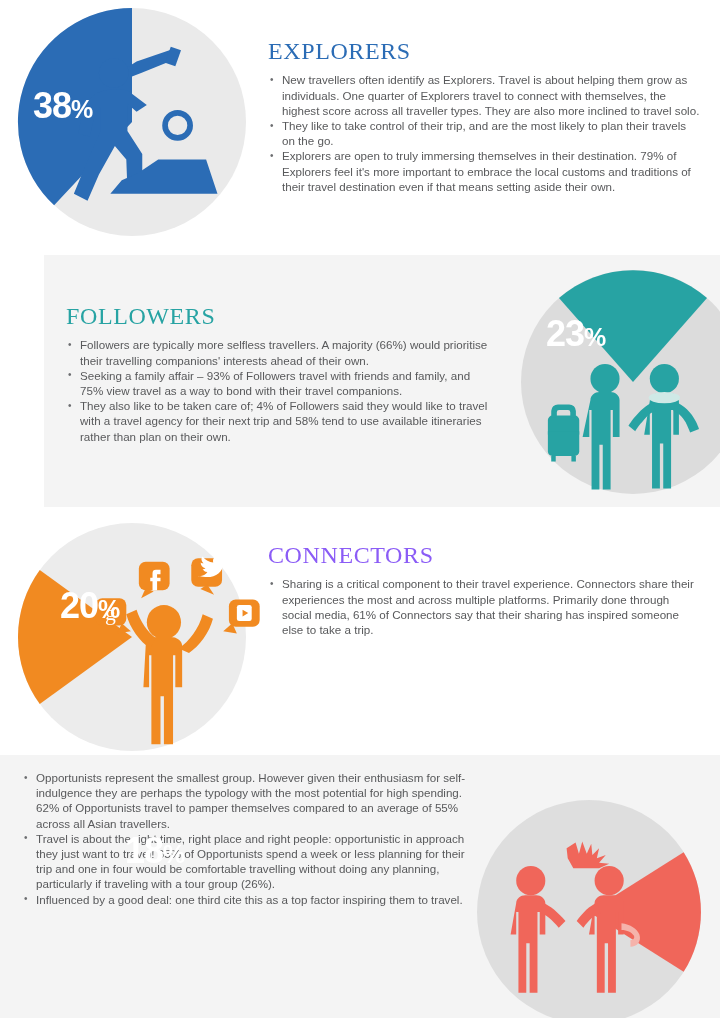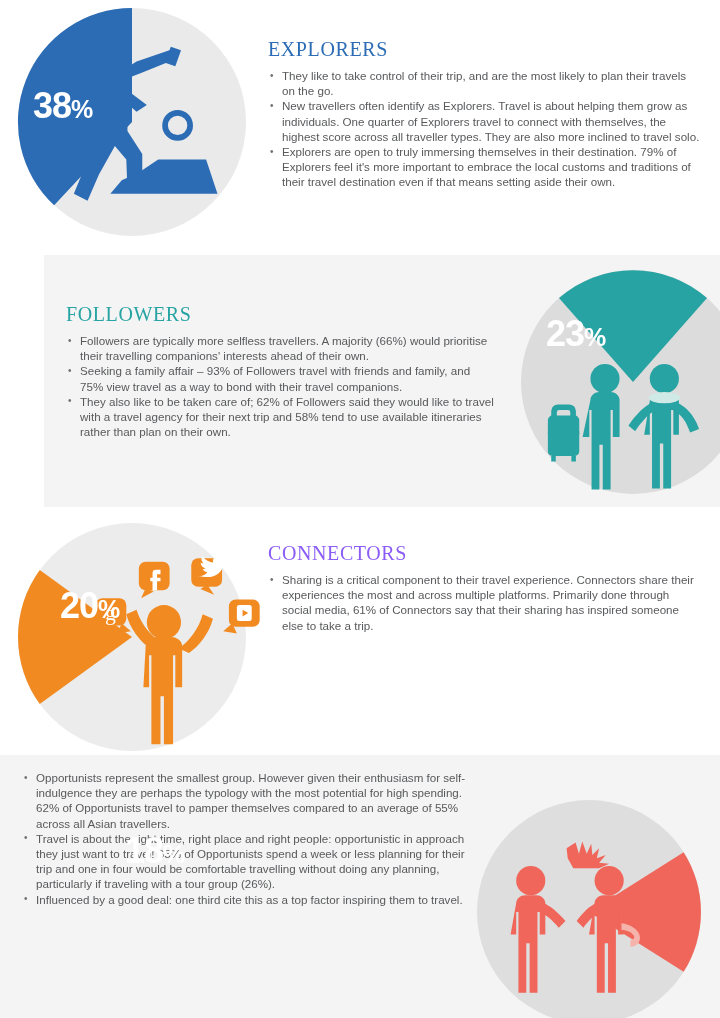--- a/index.html
+++ b/index.html
@@ -29,21 +29,21 @@
     white-space:nowrap;
     letter-spacing:-1px;
   }
   .pct .num { font-size:36px; }
   .pct .sign { font-size:25px; font-weight:bold; }
 
   .txt-block { position:absolute; }
   h2 {
     font-family:"Liberation Serif", serif;
     font-weight:normal;
-    font-size:20px;
+    font-size:24px;
     letter-spacing:0.6px;
     line-height:1.1;
     margin-bottom:8px;
   }
   ul { list-style:none; }
   li {
     position:relative;
     padding-left:14px;
     font-size:11.6px;
     line-height:15.2px;
@@ -90,35 +90,35 @@
       </svg>
     </div>
   </div>
   <div class="pct exp-pct">
     <span class="num">38</span><span class="sign">%</span>
   </div>
 
   <div class="txt-block exp-txt">
     <h2 style="color:#2b6cb5">EXPLORERS</h2>
     <ul>
+      <li>New travellers often identify as Explorers. Travel is about helping them grow as individuals. One quarter of Explorers travel to connect with themselves, the highest score across all traveller types. They are also more inclined to travel solo.</li>
       <li>They like to take control of their trip, and are the most likely to plan their travels on the go.</li>
-      <li>New travellers often identify as Explorers. Travel is about helping them grow as individuals. One quarter of Explorers travel to connect with themselves, the highest score across all traveller types. They are also more inclined to travel solo.</li>
       <li>Explorers are open to truly immersing themselves in their destination. 79% of Explorers feel it's more important to embrace the local customs and traditions of their travel destination even if that means setting aside their own.</li>
     </ul>
   </div>
 </div>
 
 <div class="section sec-followers">
 
   <div class="txt-block fol-txt" style="top:48px; left:22px;">
     <h2 style="color:#27a3a3">FOLLOWERS</h2>
     <ul>
       <li>Followers are typically more selfless travellers. A majority (66%) would prioritise their travelling companions' interests ahead of their own.</li>
       <li>Seeking a family affair – 93% of Followers travel with friends and family, and 75% view travel as a way to bond with their travel companions.</li>
-      <li>They also like to be taken care of; 62% of Followers said they would like to travel with a travel agency for their next trip and 58% tend to use available itineraries rather than plan on their own.</li>
+      <li>They also like to be taken care of; 4% of Followers said they would like to travel with a travel agency for their next trip and 58% tend to use available itineraries rather than plan on their own.</li>
     </ul>
   </div>
 
   <div class="pie-wrap" style="left:477px; top:15px; width:224px; height:224px;">
     <div class="pie">
       <svg viewBox="0 0 200 200">
         <circle cx="100" cy="100" r="100" fill="#dcdcdc"></circle>
 
         <path d="M100,100 L33.9,25.1 A100,100 0 0,1 166.1,25.1 Z" fill="#27a3a3"></path>
 

